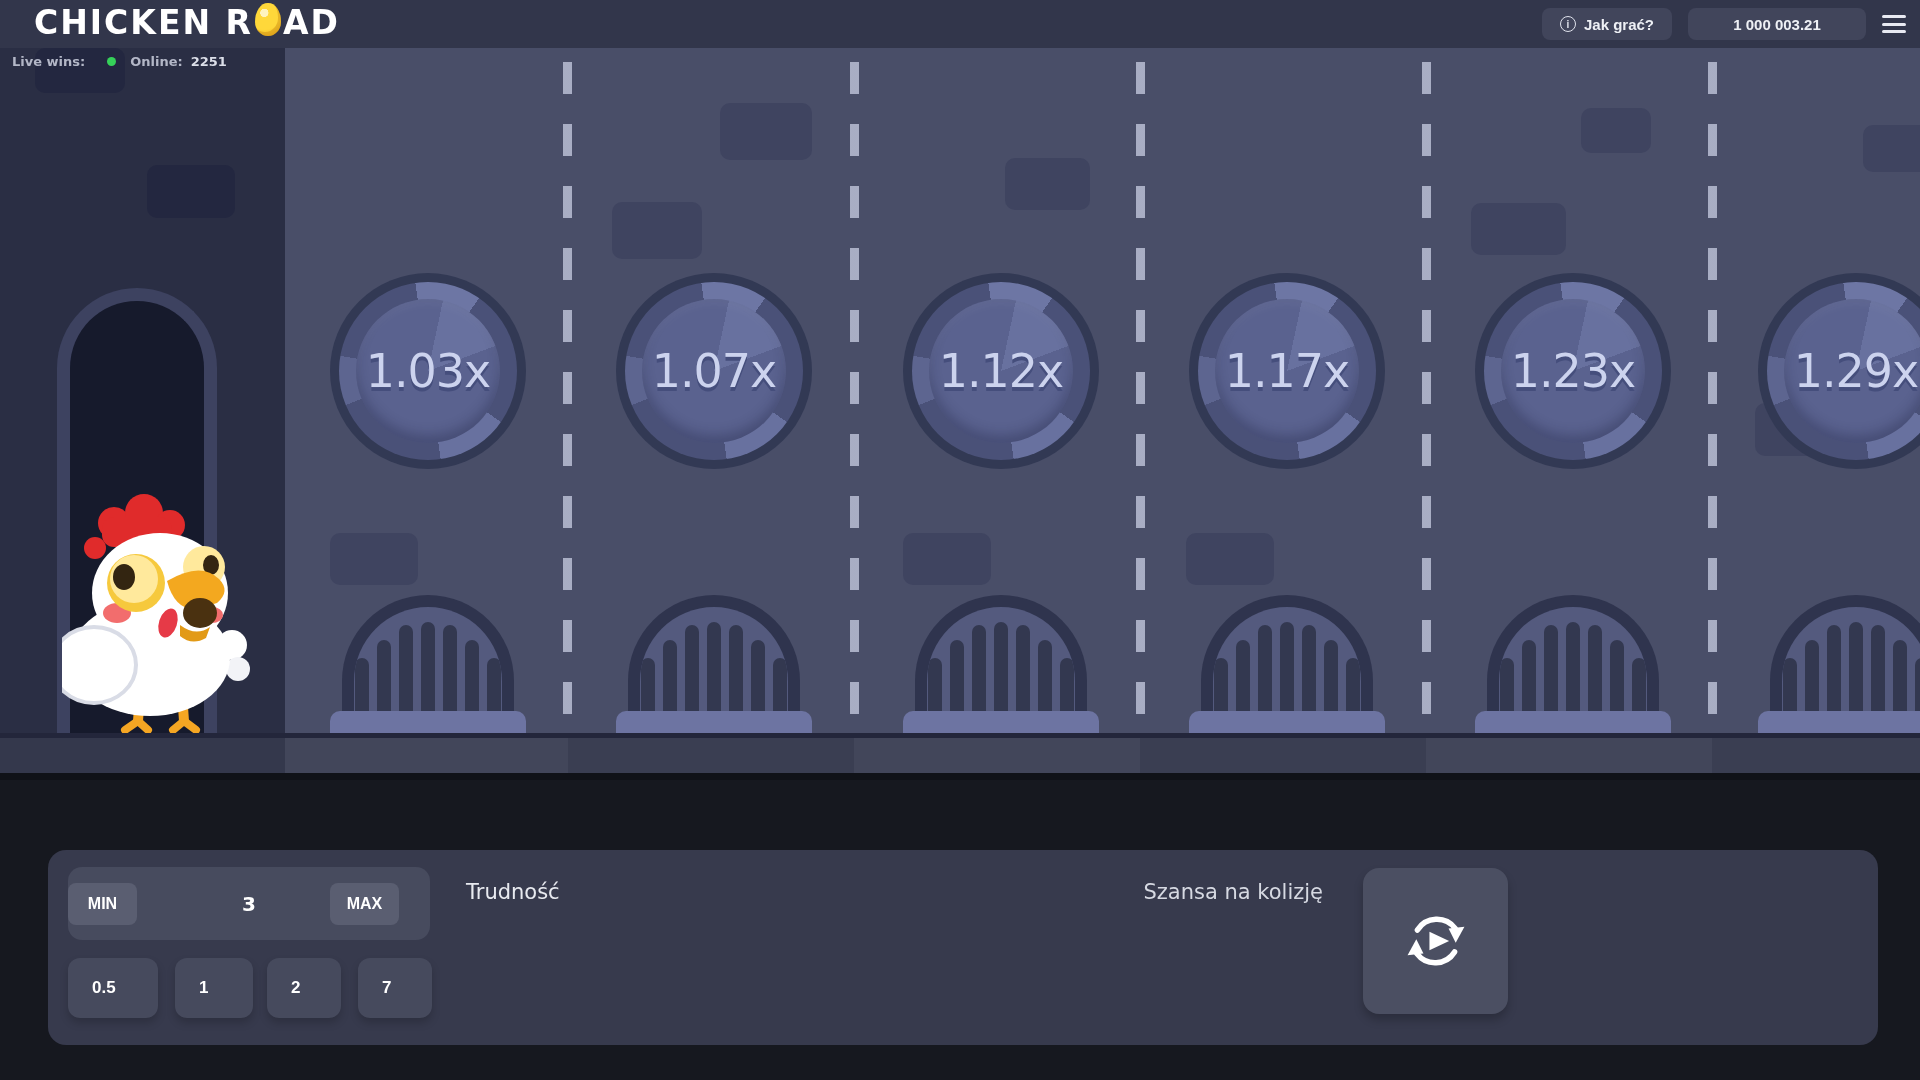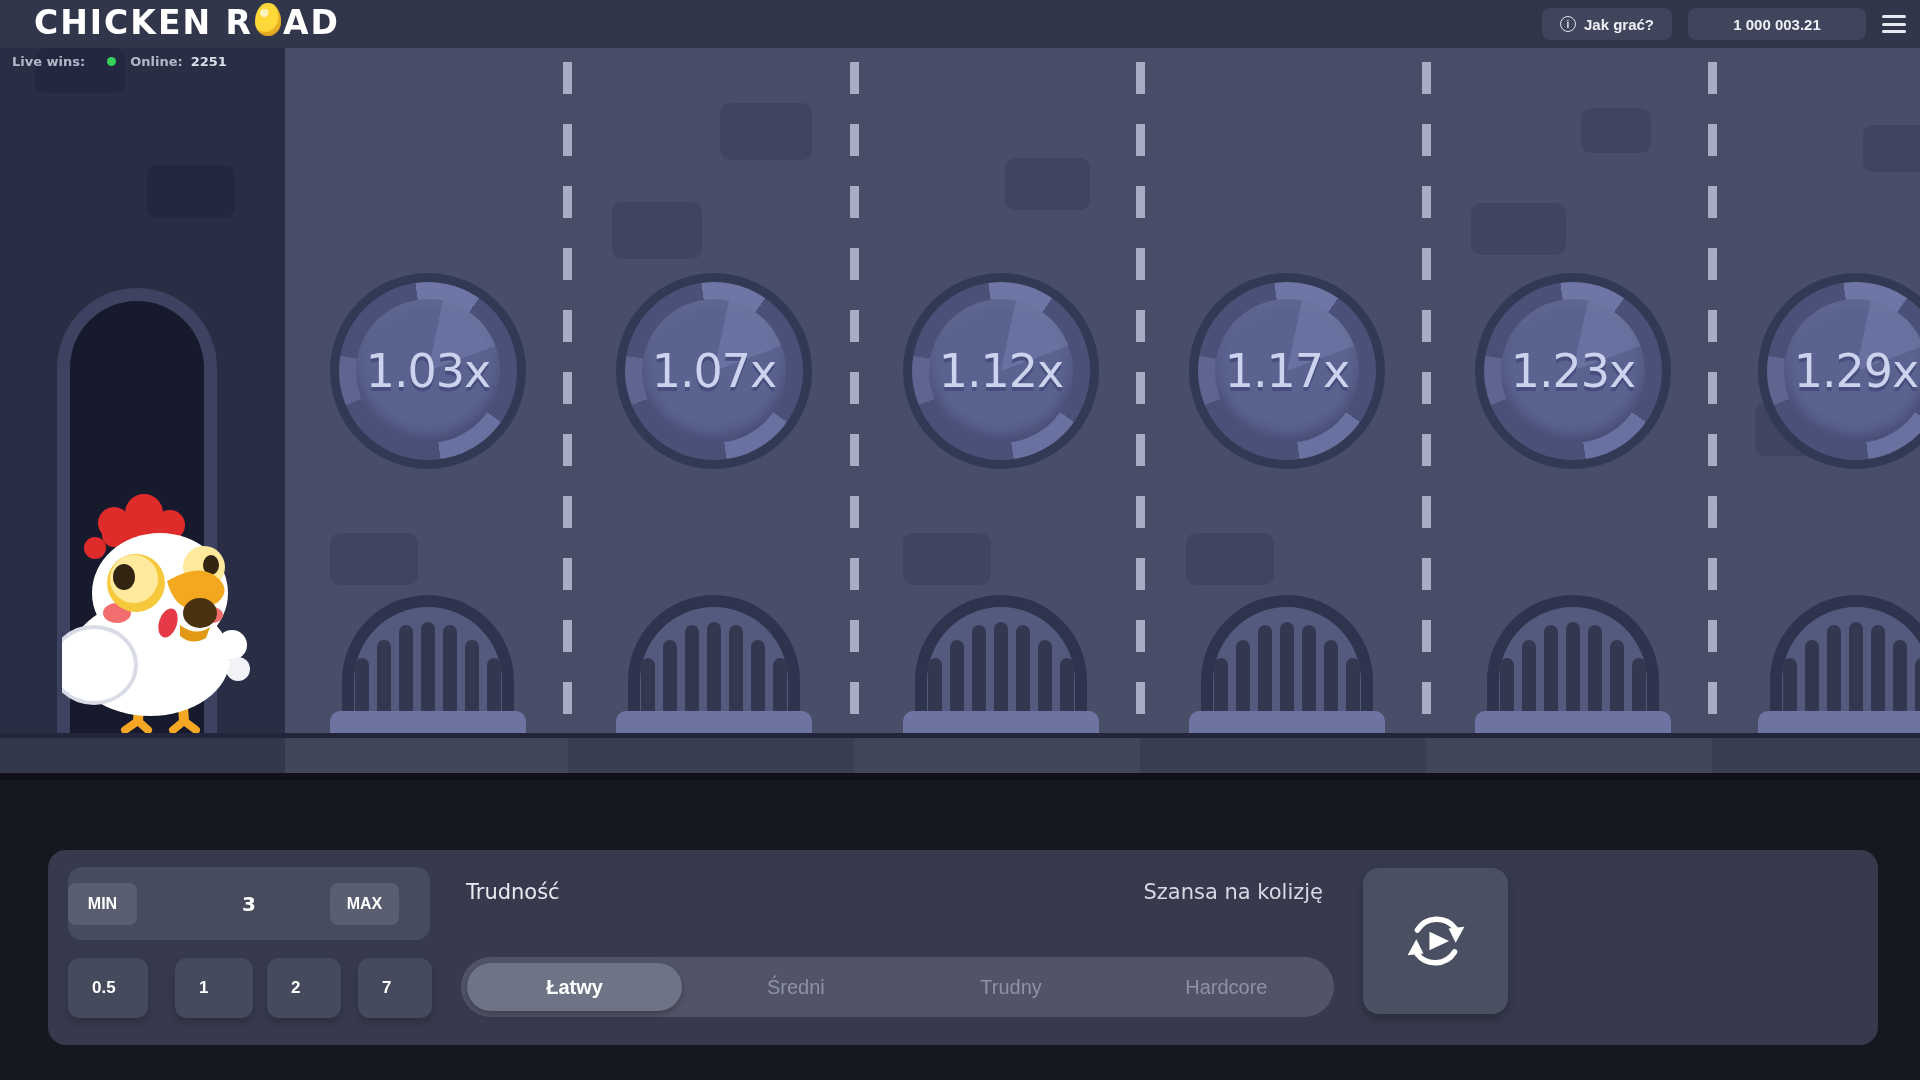--- a/index.html
+++ b/index.html
@@ -327,34 +327,28 @@
   </div>
 
   <section class="panel">
 
     <div class="betbar">
       <button class="minmax" style="left:0">MIN</button>
       <span class="betval">3</span>
       <button class="minmax" style="right:31px">MAX</button>
     </div>
 
-    <button class="quick" style="left:20px;width:80px">0.5</button>
+    <button class="quick" style="left:20px;width:90px">0.5</button>
     <button class="quick" style="left:127px;width:78px">1</button>
     <button class="quick" style="left:219px;width:74px">2</button>
     <button class="quick" style="left:310px;width:74px">7</button>
 
     <span class="lbl" style="left:418px">Trudność</span>
     <span class="lbl" style="left:885px;width:390px;text-align:right;color:#d6d9e2">Szansa na kolizję</span>
 
-    <div class="tabbar">
-      <button class="tab selected">Łatwy</button>
-      <button class="tab">Średni</button>
-      <button class="tab">Trudny</button>
-      <button class="tab">Hardcore</button>
-    </div>
 
     <button class="autobtn">
       <svg width="70" height="70" viewBox="0 0 64 64">
         <g fill="none" stroke="#ffffff" stroke-width="5" stroke-linecap="round">
           <path d="M15 22 A 21 21 0 0 1 49.5 20.5"></path>
           <path d="M49 42 A 21 21 0 0 1 14.5 43.5"></path>
         </g>
         <polygon points="43.5,20.5 58,19 50,33.5" fill="#ffffff"></polygon>
         <polygon points="20.5,43.5 6,45 14,30.5" fill="#ffffff"></polygon>
         <polygon points="26,23.5 44,32 26,40.5" fill="#ffffff"></polygon>

